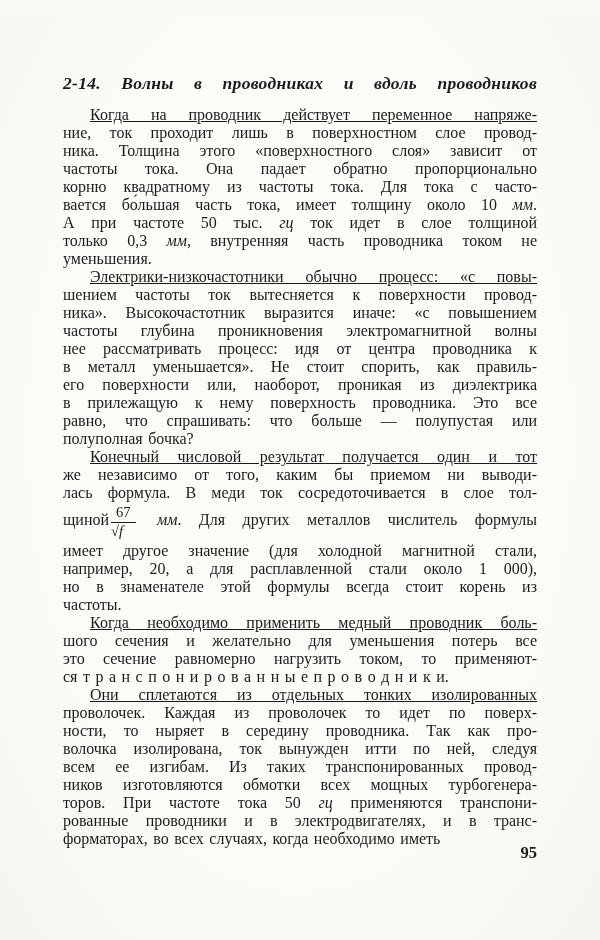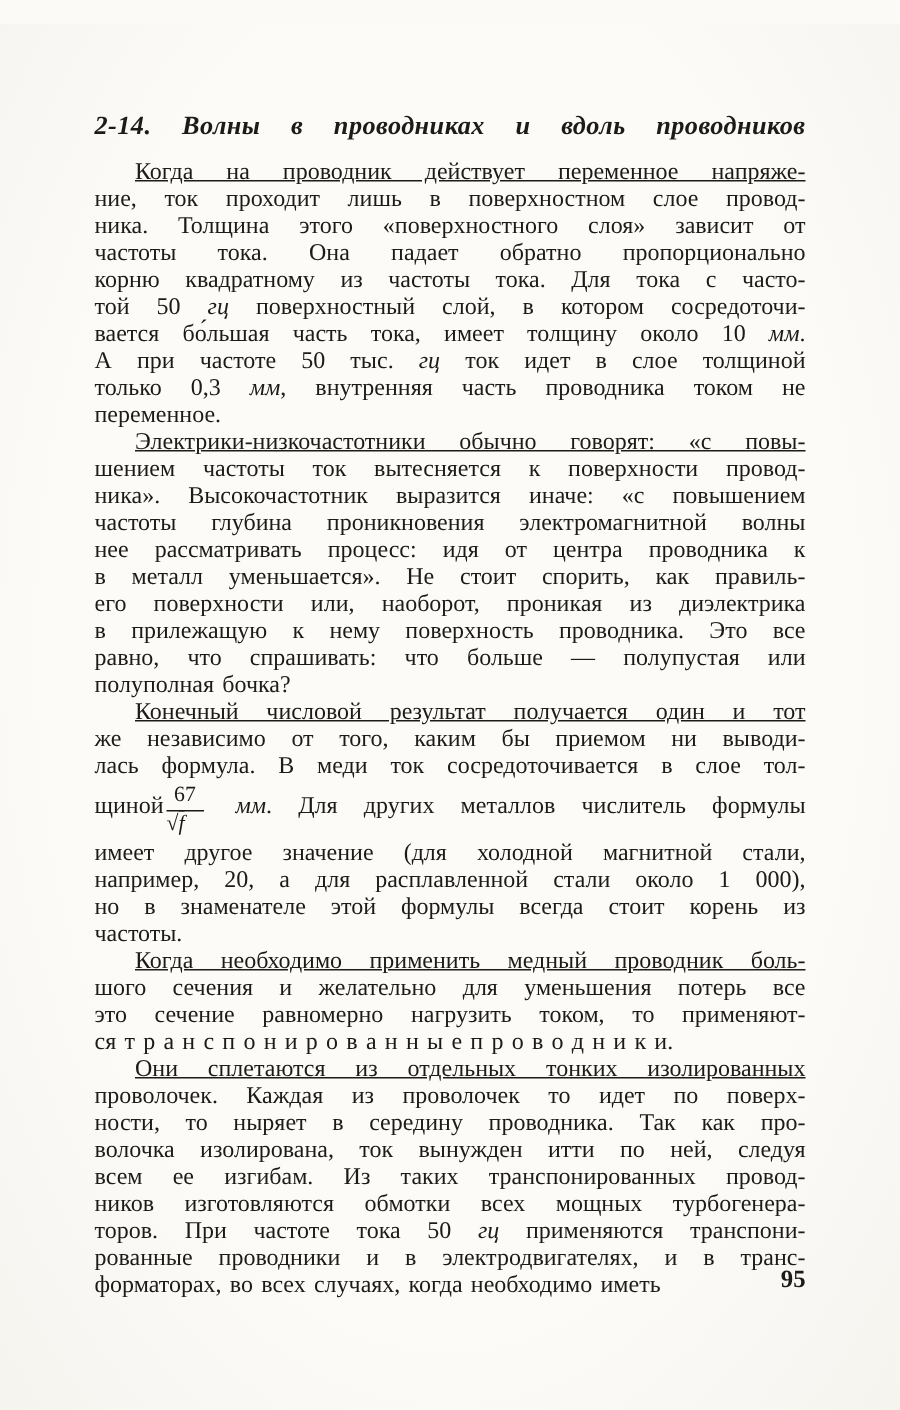--- a/index.html
+++ b/index.html
@@ -74,28 +74,27 @@
 <div class="page">
   <div class="content">
     <h1 class="heading">2-14. Волны в проводниках и вдоль проводников</h1>
     <div id="paragraphs">
         <div class="para">
           <div class="line indent">Когда на проводник действует переменное напряже-</div>
           <div class="line">ние, ток проходит лишь в поверхностном слое провод-</div>
           <div class="line">ника. Толщина этого «поверхностного слоя» зависит от</div>
           <div class="line">частоты тока. Она падает обратно пропорционально</div>
           <div class="line">корню квадратному из частоты тока. Для тока с часто-</div>
-          <div class="line">той 50 <i>гц</i> поверхностный слой, в котором сосредоточи-</div>
           <div class="line">вается бо́льшая часть тока, имеет толщину около 10 <i>мм</i>.</div>
           <div class="line">А при частоте 50 тыс. <i>гц</i> ток идет в слое толщиной</div>
           <div class="line">только 0,3 <i>мм</i>, внутренняя часть проводника током не</div>
-          <div class="line last">переменное.</div>
+          <div class="line last">уменьшения.</div>
         </div>
         <div class="para">
-          <div class="line indent">Электрики-низкочастотники обычно говорят: «с повы-</div>
+          <div class="line indent">Электрики-низкочастотники обычно процесс: «с повы-</div>
           <div class="line">шением частоты ток вытесняется к поверхности провод-</div>
           <div class="line">ника». Высокочастотник выразится иначе: «с повышением</div>
           <div class="line">частоты глубина проникновения электромагнитной волны</div>
           <div class="line">нее рассматривать процесс: идя от центра проводника к</div>
           <div class="line">в металл уменьшается». Не стоит спорить, как правиль-</div>
           <div class="line">его поверхности или, наоборот, проникая из диэлектрика</div>
           <div class="line">в прилежащую к нему поверхность проводника. Это все</div>
           <div class="line">равно, что спрашивать: что больше — полупустая или</div>
           <div class="line last">полуполная бочка?</div>
         </div>

